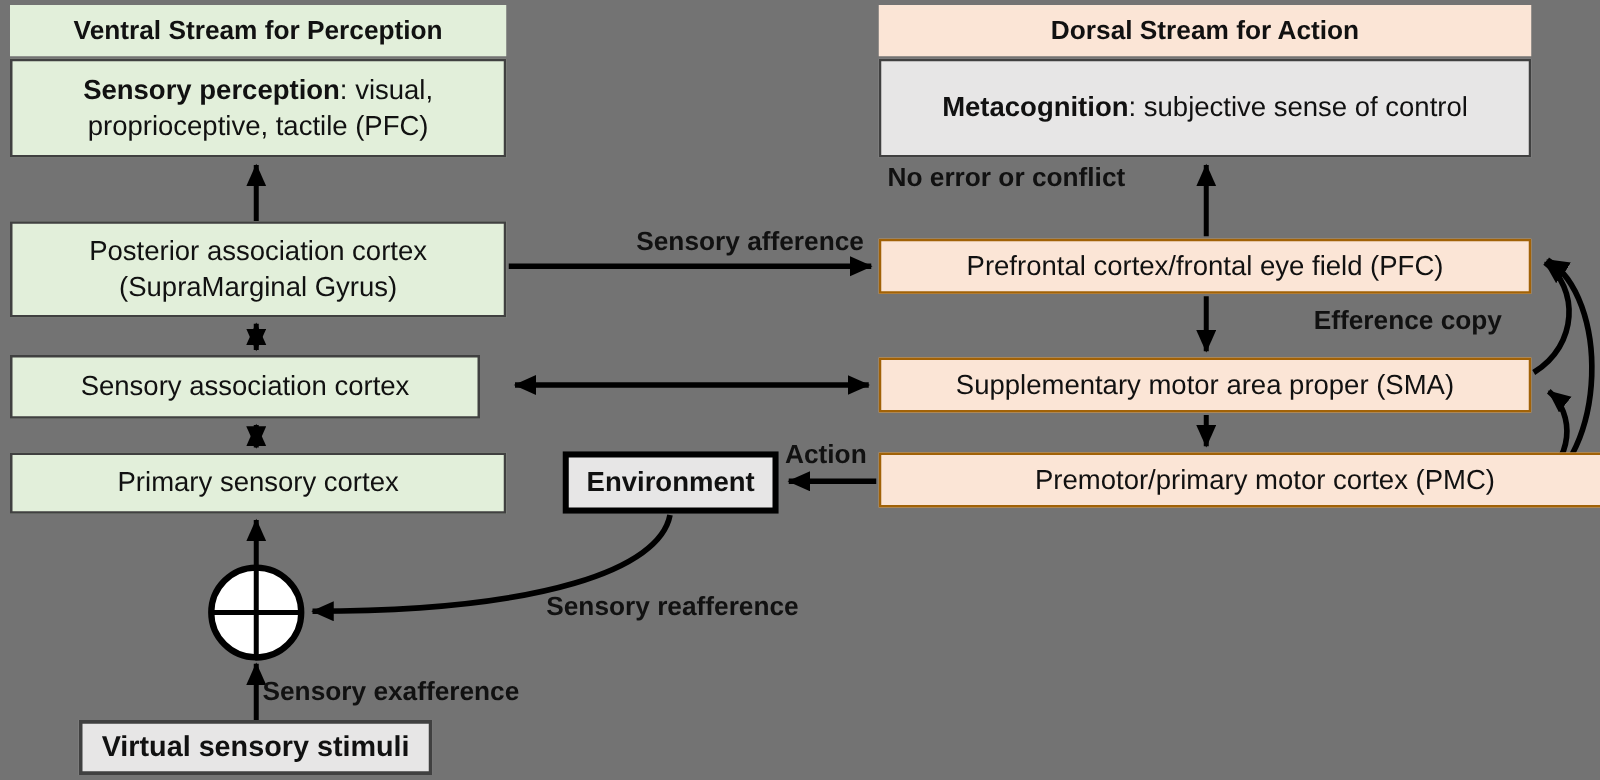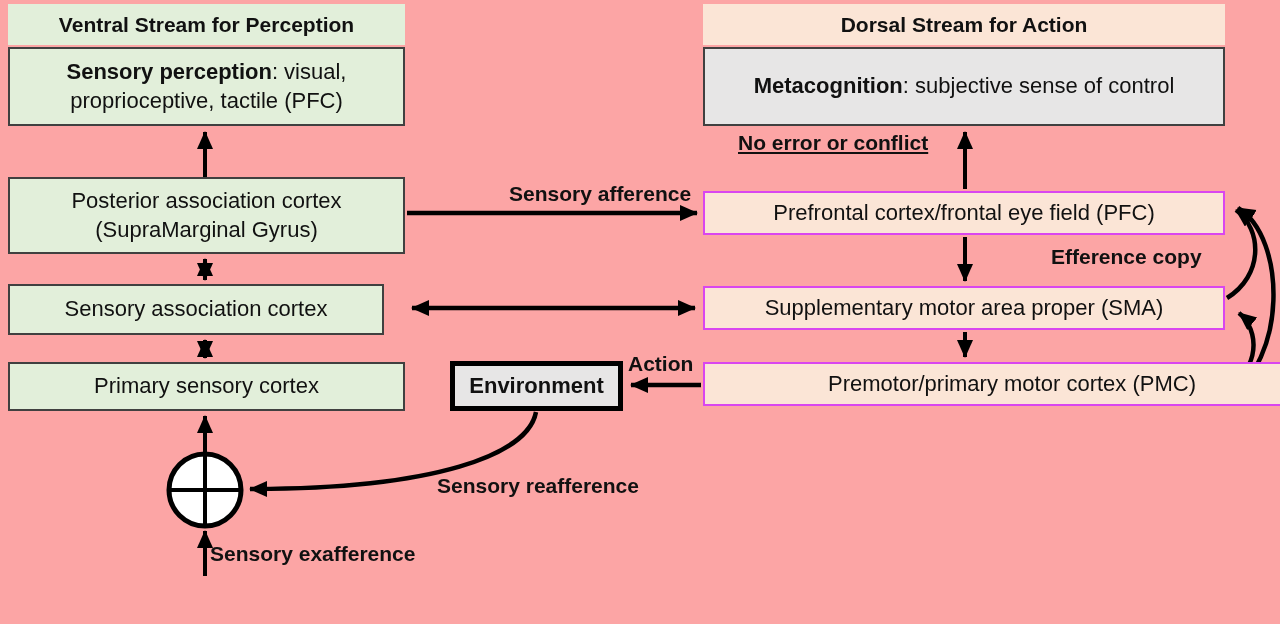--- a/index.html
+++ b/index.html
@@ -1,26 +1,26 @@
 <!DOCTYPE html>
 <html><head>
 <meta charset="utf-8">
 <style>
   html,body{margin:0;padding:0;background:#ffffff;}
   .canvas{
-    position:relative;width:1280px;height:624px;background:#fca5a5;
+    position:relative;width:1280px;height:624px;background:#737373;
     font-family:"Liberation Sans", sans-serif;color:#111111;overflow:hidden;
   }
   .node{
     position:absolute;box-sizing:border-box;display:flex;flex-direction:column;
     align-items:center;justify-content:center;text-align:center;z-index:2;
     font-size:22px;line-height:1.28;
   }
   .green{background:#e2efda;border:2px solid #404040;}
-  .peach{background:#fbe5d6;border:2px solid #d946ef;}
+  .peach{background:#fbe5d6;border:2px solid #a16207;}
   .grayb{background:#e7e6e6;border:2px solid #404040;}
   .hdr{position:absolute;box-sizing:border-box;display:flex;align-items:center;
     justify-content:center;font-weight:bold;font-size:21px;z-index:2;}
   .hdr.green,.hdr.peach{border:none;}
   .lbl{position:absolute;font-weight:bold;font-size:21px;white-space:nowrap;z-index:3;}
   .b{font-weight:bold;}
   svg.wires{position:absolute;left:0;top:0;z-index:1;}
 </style>
 </head>
 <body>
@@ -84,24 +84,25 @@
   </div>
 
   <div class="node peach" style="left:703px;top:191px;width:522px;height:44px;">Prefrontal cortex/frontal eye field (PFC)</div>
 
   <div class="node peach" style="left:703px;top:286px;width:522px;height:44px;">Supplementary motor area proper (SMA)</div>
 
   <div class="node peach" style="left:703px;top:362px;width:618px;height:44px;">Premotor/primary motor cortex (PMC)</div>
 
   <div class="node grayb" style="left:450px;top:361px;width:173px;height:50px;border:5px solid #000;font-weight:bold;">Environment</div>
 
+  <div class="node grayb" style="left:63px;top:576px;width:283px;height:44px;border:3px solid #404040;font-weight:bold;font-size:23px;">Virtual sensory stimuli</div>
 
   <div class="lbl" style="left:487px;top:182px;margin-left:22px;">Sensory afference</div>
 
-  <div class="lbl" style="left:738px;top:131px;text-decoration:underline;">No error or conflict</div>
+  <div class="lbl" style="left:710px;top:131px;">No error or conflict</div>
 
   <div class="lbl" style="left:1051px;top:245px;">Efference copy</div>
 
   <div class="lbl" style="left:628px;top:352px;">Action</div>
 
   <div class="lbl" style="left:437px;top:474px;">Sensory reafference</div>
 
   <div class="lbl" style="left:210px;top:542px;">Sensory exafference</div>
 
 </div>

